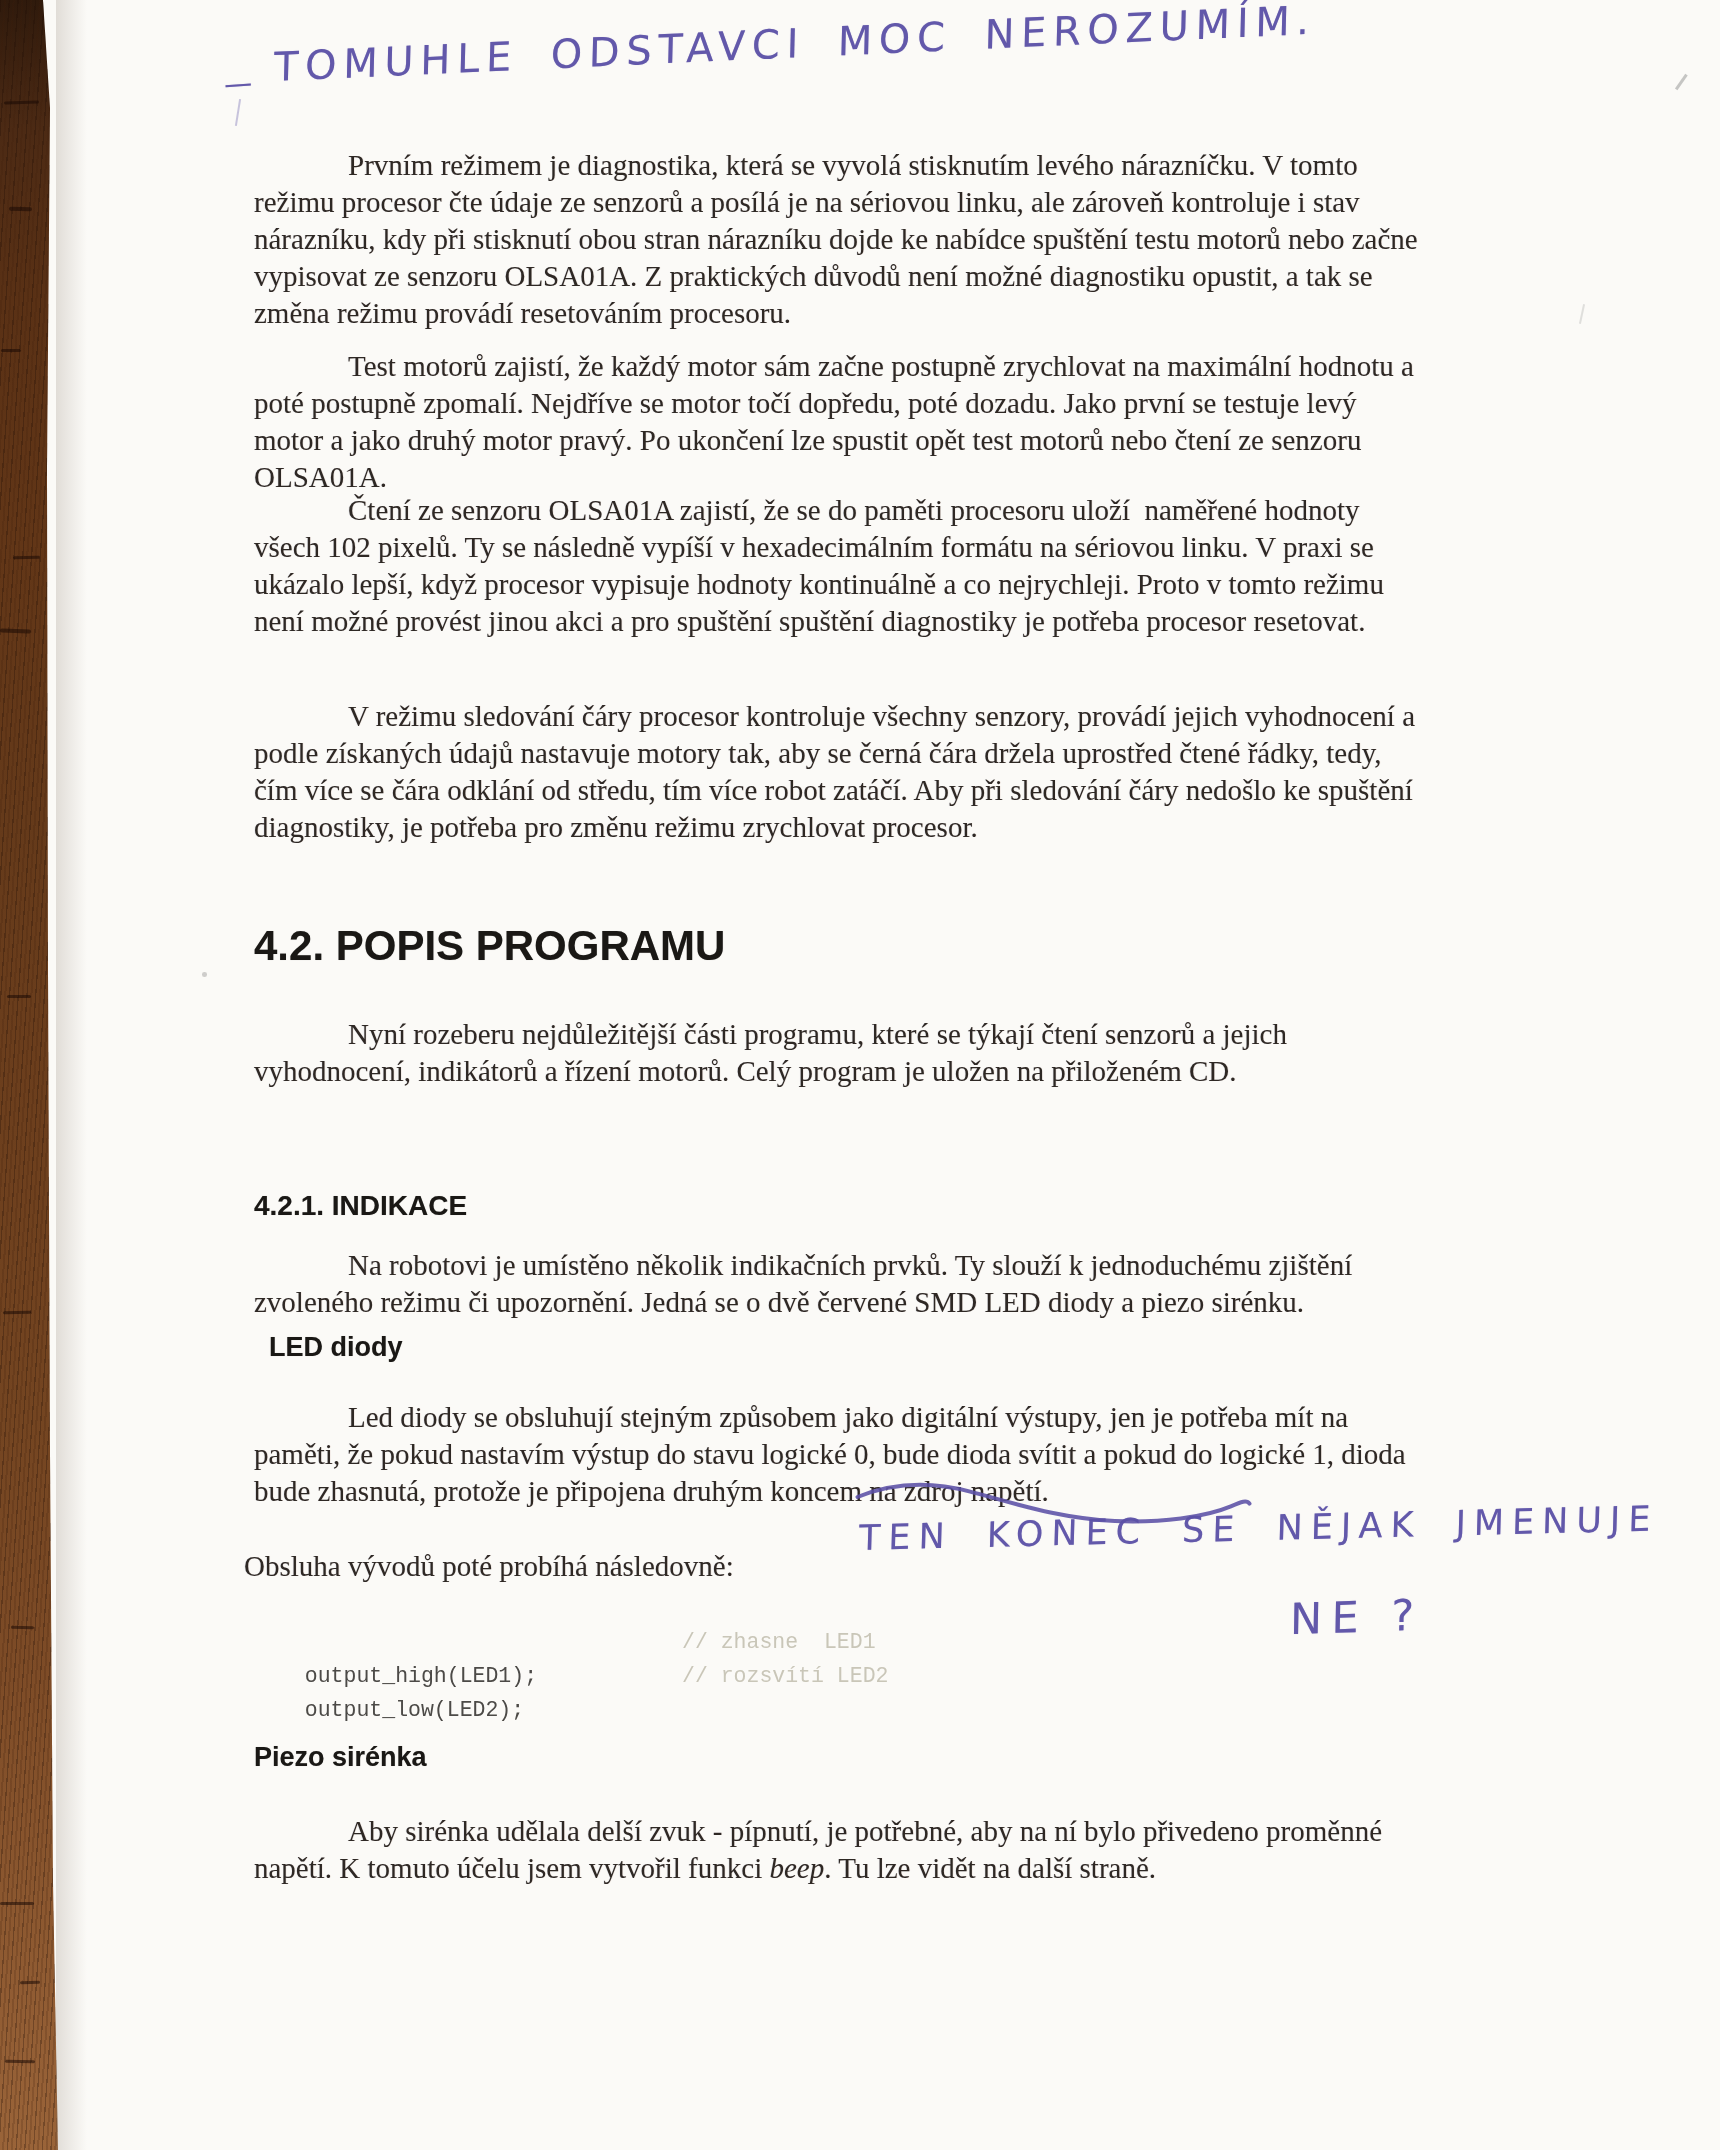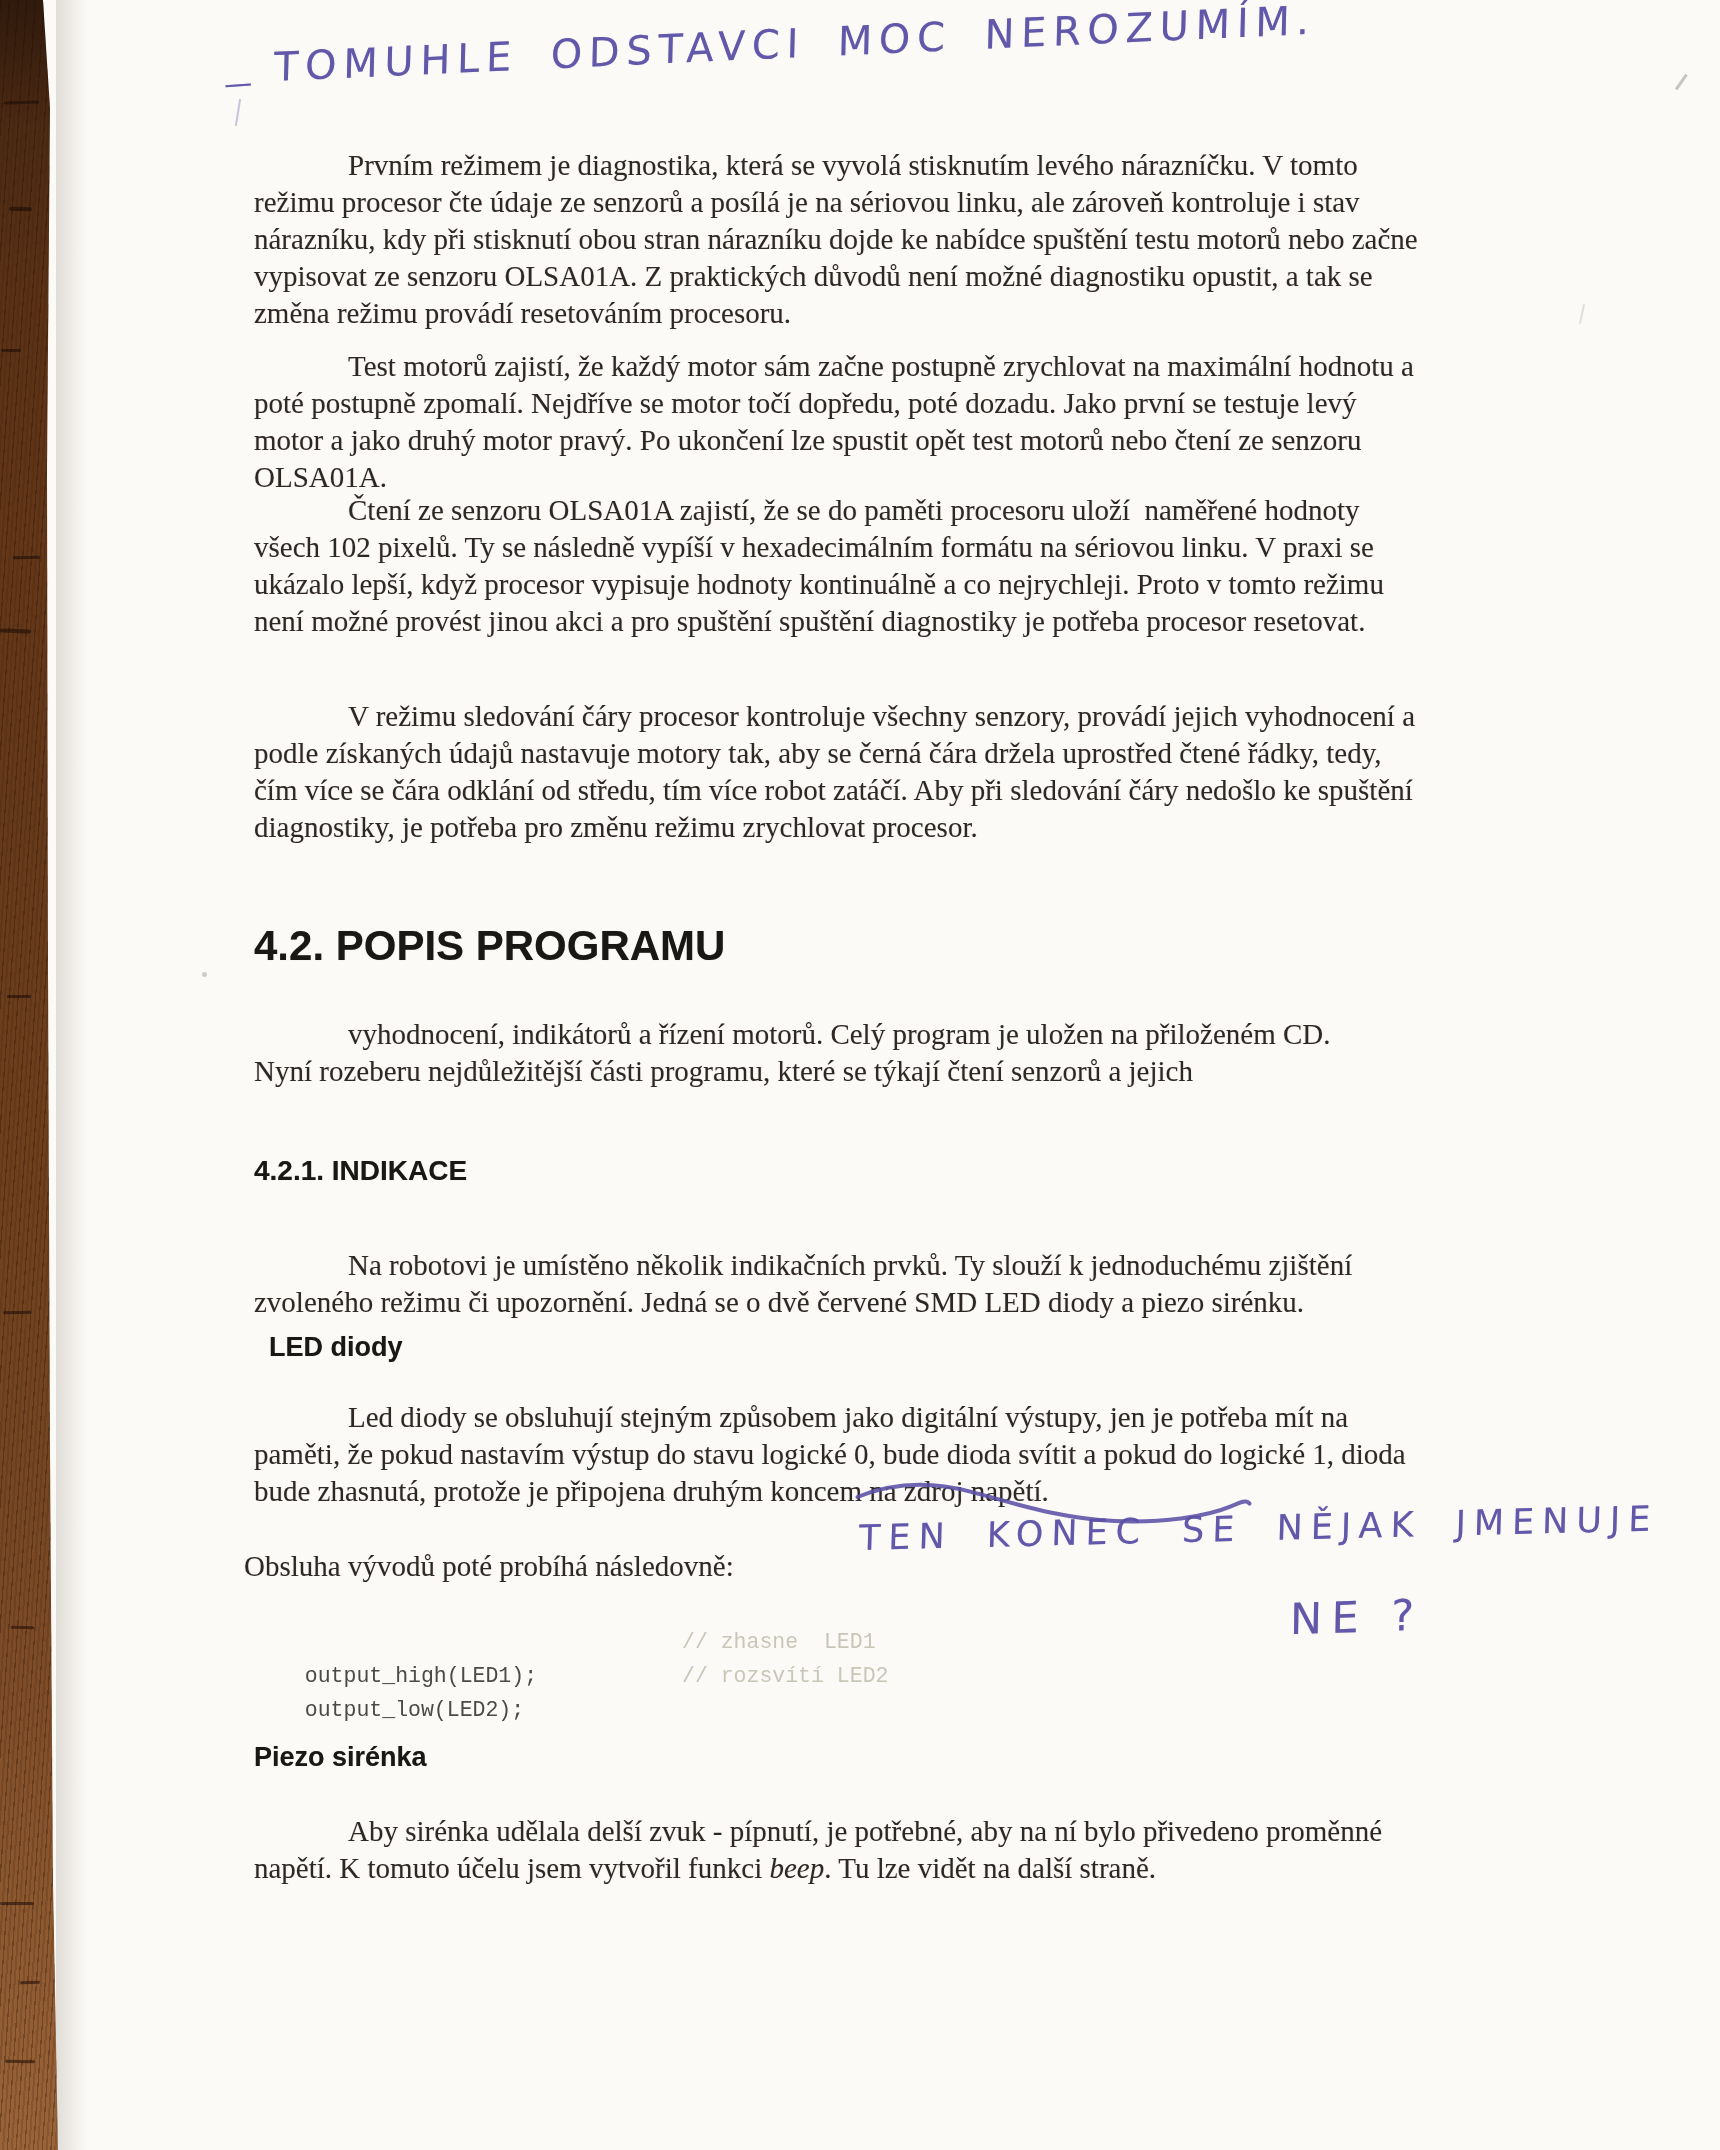--- a/index.html
+++ b/index.html
@@ -44,21 +44,21 @@
   .indent .tline:first-child { text-indent: 94px; }
 
   .heading {
     position: absolute; left: 254px;
     font-family: "Liberation Sans", sans-serif;
     font-weight: bold; color: #1a1815;
     text-shadow: 0 0 0.7px rgba(0,0,0,.35);
     white-space: pre;
   }
   .h-main   { font-size: 42px; }
-  .h-sub    { font-size: 28px; }
+  .h-sub    { font-size: 28px; margin-top: 35px; }
   .h-minor  { font-size: 27px; }
 
   .plain-line {
     position: absolute; left: 244px;
     font: 29px/37px "Liberation Serif", serif;
     color: #2e2824; white-space: pre;
     text-shadow: 0.7px 0 0 rgba(150,80,60,.10), -0.7px 0 0 rgba(60,80,150,.10);
   }
   .ital { font-style: italic; }
 
@@ -150,22 +150,22 @@
 <div class="para indent" style="top:698px;">
     <div class="tline">V režimu sledování čáry procesor kontroluje všechny senzory, provádí jejich vyhodnocení a</div>
     <div class="tline">podle získaných údajů nastavuje motory tak, aby se černá čára držela uprostřed čtené řádky, tedy,</div>
     <div class="tline">čím více se čára odklání od středu, tím více robot zatáčí. Aby při sledování čáry nedošlo ke spuštění</div>
     <div class="tline">diagnostiky, je potřeba pro změnu režimu zrychlovat procesor.</div>
   </div>
 
 <div class="heading h-main" style="top:922px;">4.2. POPIS PROGRAMU</div>
 
 <div class="para indent" style="top:1016px;">
+    <div class="tline">Nyní rozeberu nejdůležitější části programu, které se týkají čtení senzorů a jejich</div>
     <div class="tline">vyhodnocení, indikátorů a řízení motorů. Celý program je uložen na přiloženém CD.</div>
-    <div class="tline">Nyní rozeberu nejdůležitější části programu, které se týkají čtení senzorů a jejich</div>
   </div>
 
 <div class="heading h-sub" style="top:1155px;">4.2.1. INDIKACE</div>
 
 <div class="para indent" style="top:1247px;">
     <div class="tline">Na robotovi je umístěno několik indikačních prvků. Ty slouží k jednoduchému zjištění</div>
     <div class="tline">zvoleného režimu či upozornění. Jedná se o dvě červené SMD LED diody a piezo sirénku.</div>
   </div>
 
 <div class="heading h-minor" style="top:1332px;margin-left:15px;">LED diody</div>

